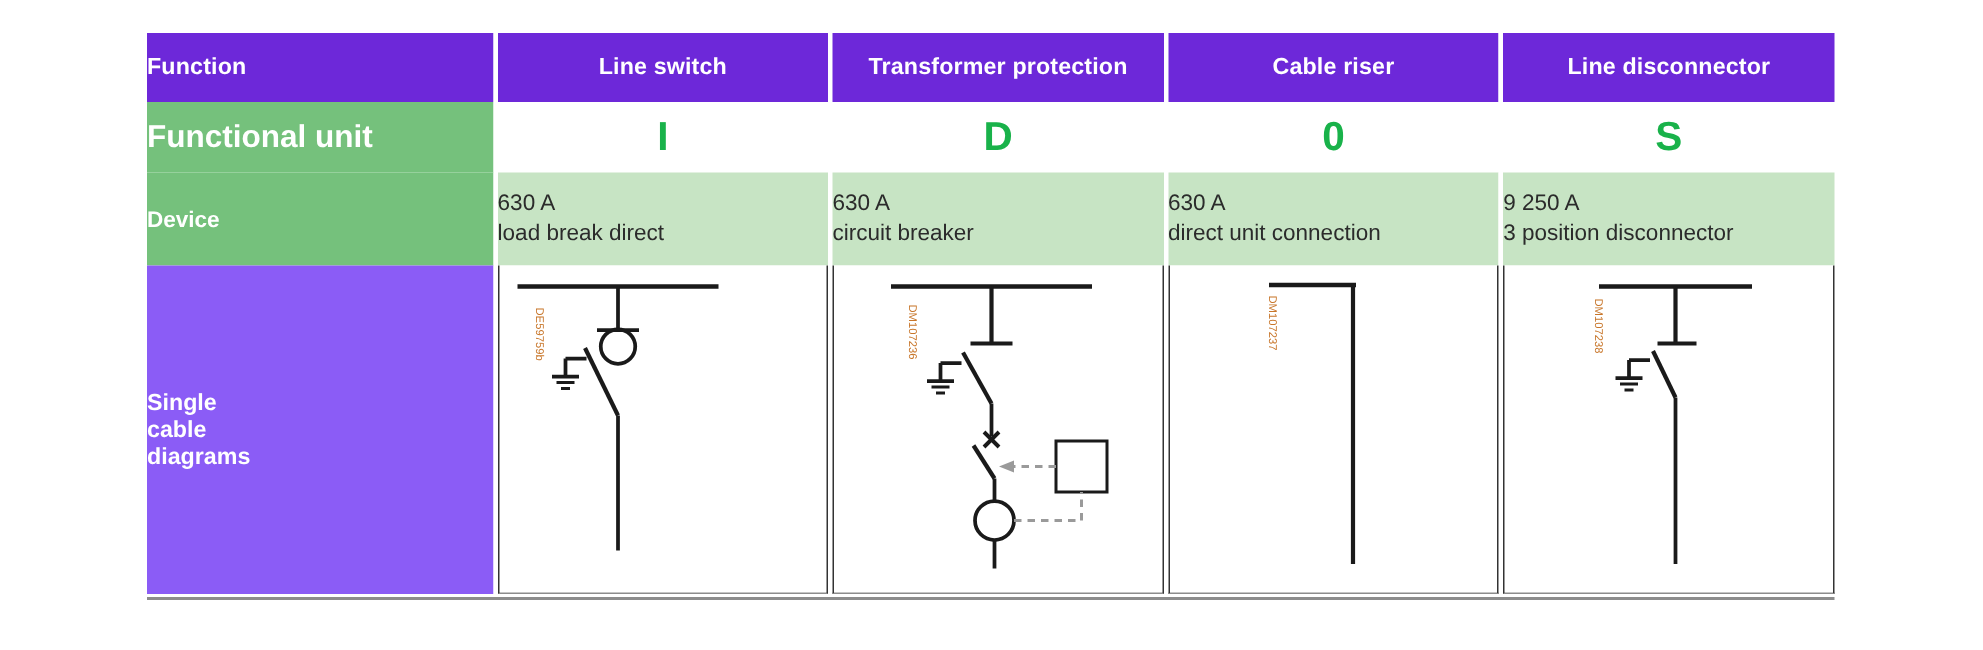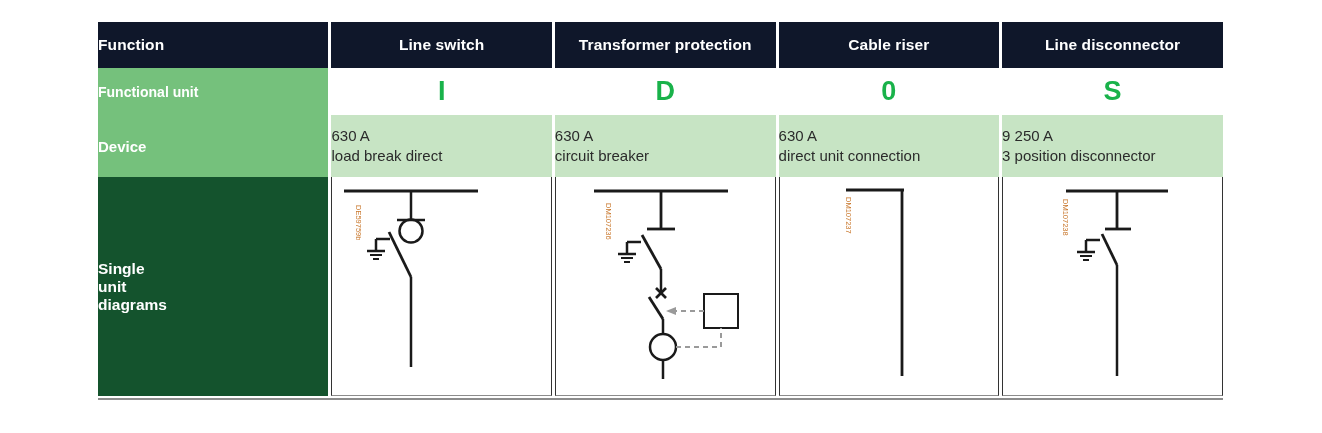--- a/index.html
+++ b/index.html
@@ -36,38 +36,38 @@
     vertical-align: middle;
   }
 
   
   .col-label  { width: 232px; }
   .col-data   { width: 222px; }
   .col-gap    { width: 3px; }
 
   
   .hdr-cell {
-    background: #0f172a;
+    background: #6d28d9;
     color: #ffffff;
     font-size: 15.5px;
     font-weight: bold;
     height: 46px;
     text-align: center;
     letter-spacing: 0.1px;
   }
   .hdr-cell.label {
     text-align: left;
     padding-left: 12px;
   }
 
   
   .fu-label-cell {
     background: #75c17c;
     color: #ffffff;
-    font-size: 14px;
+    font-size: 21px;
     font-weight: bold;
     height: 47px;
     text-align: left;
     padding-left: 12px;
   }
   .fu-symbol-cell {
     background: #ffffff;
     height: 47px;
     text-align: center;
   }
@@ -91,21 +91,21 @@
   .dev-cell {
     background: #c7e4c4;
     height: 62px;
     color: #2b2b2b;
     font-size: 15px;
     line-height: 20px;
   }
 
   
   .sld-label-cell {
-    background: #14532d;
+    background: #8b5cf6;
     color: #ffffff;
     font-size: 15.5px;
     font-weight: bold;
     height: 218px;
     text-align: left;
     padding-left: 12px;
     line-height: 18px;
     vertical-align: middle;
   }
   .sld-cell {
@@ -213,21 +213,21 @@
       <td class="gap-cell"></td>
       <td class="dev-cell">
         <div>9 250 A</div>
         <div>3 position disconnector</div>
       </td>
     </tr>
 
     <tr>
       <td class="sld-label-cell">
         <div>Single</div>
-        <div>unit</div>
+        <div>cable</div>
         <div>diagrams</div>
       </td>
       <td class="gap-cell sld"></td>
 
       <td class="sld-cell first">
         <div class="sld-inner">
           <svg class="sld-svg" width="222" height="218" viewBox="0 0 222 218">
 
             <line x1="12" y1="14" x2="146" y2="14" stroke="#1a1a1a" stroke-width="3"></line>
 

